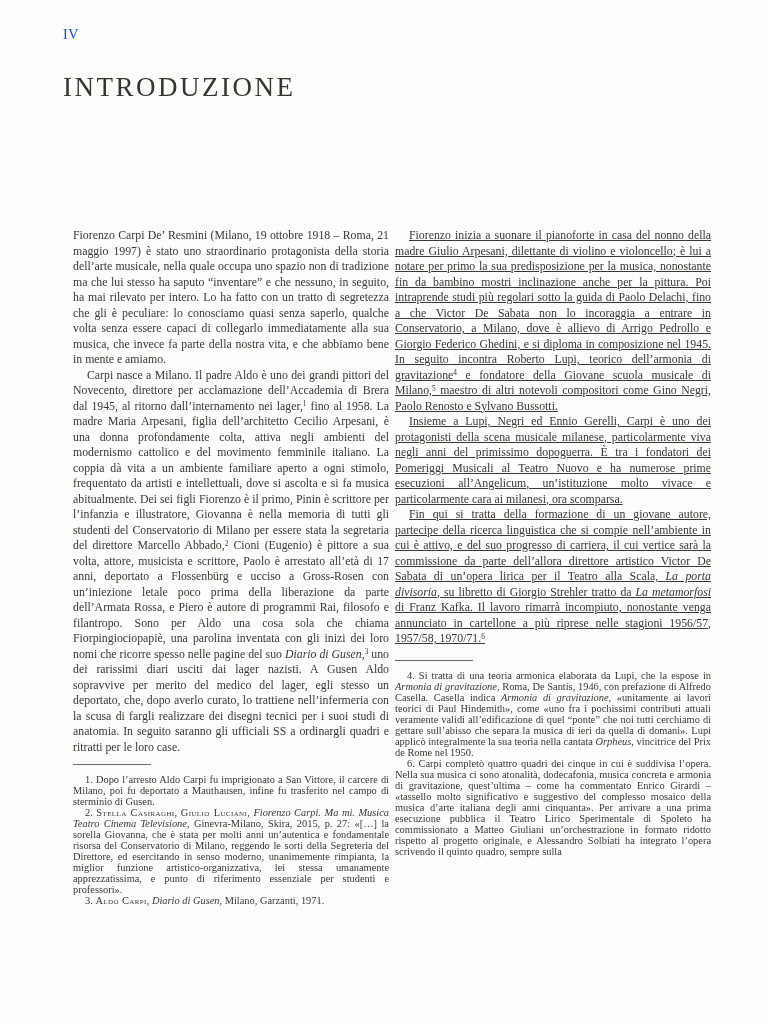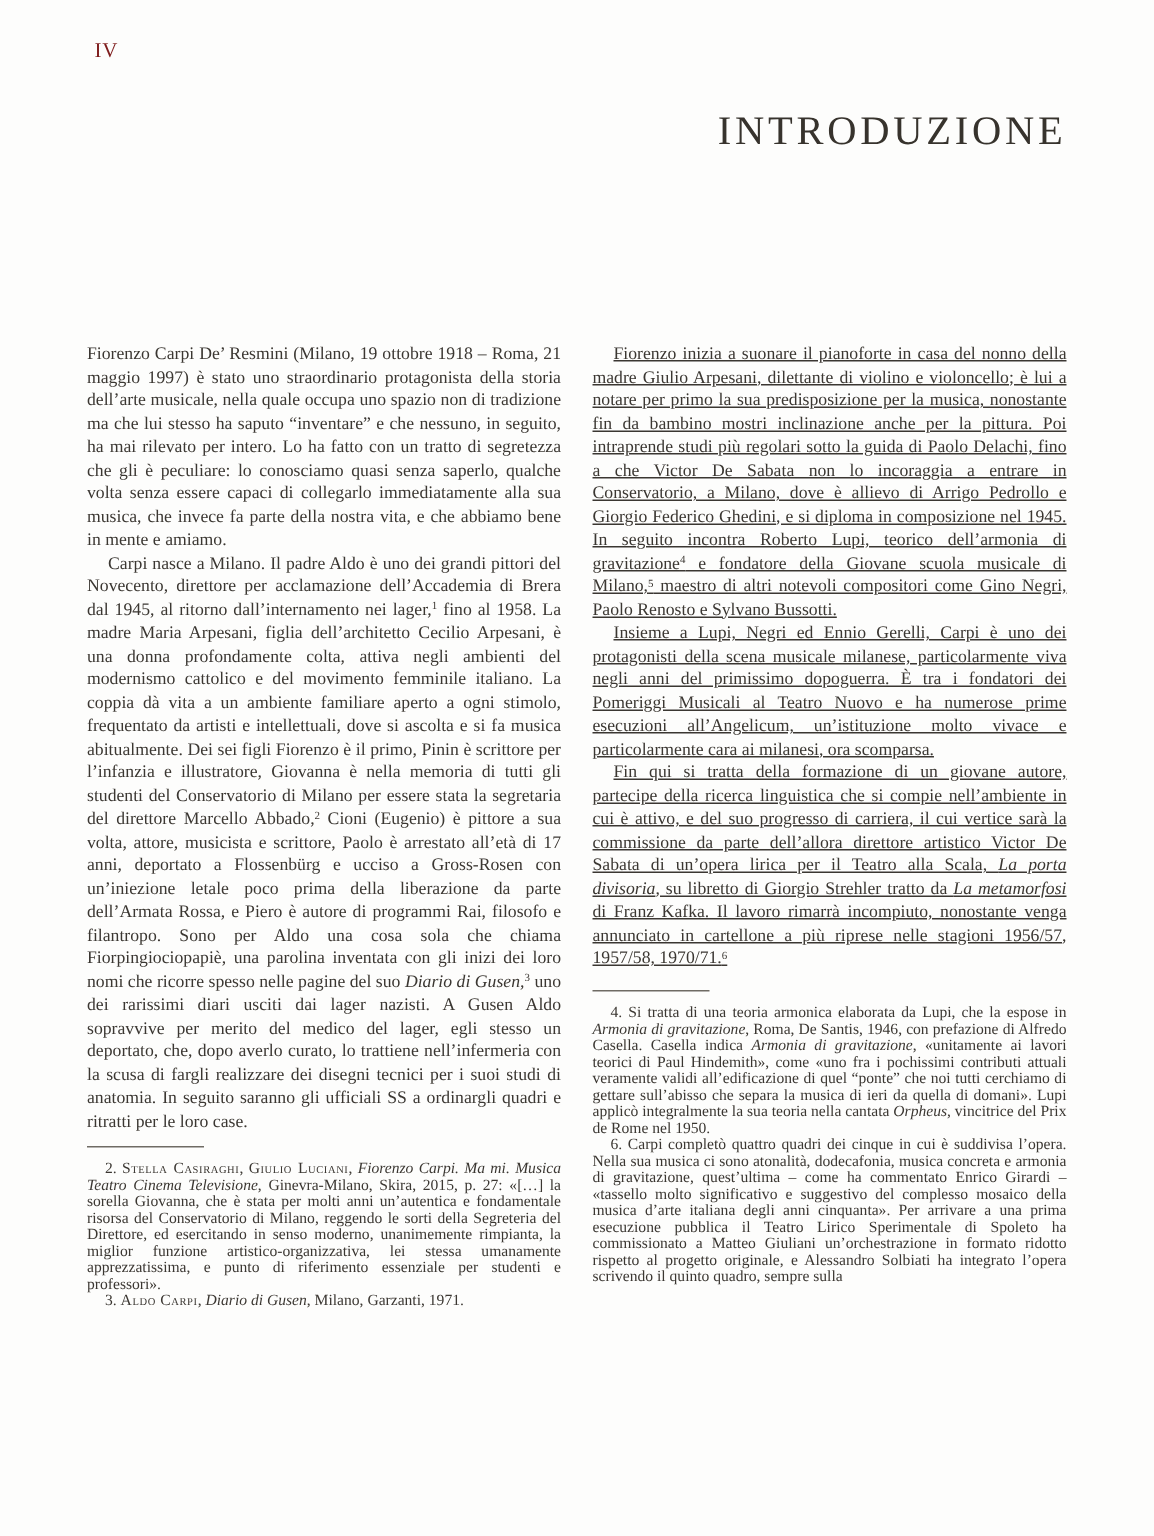--- a/index.html
+++ b/index.html
@@ -7,32 +7,32 @@
   body {
     width: 769px; height: 1024px;
     position: relative;
     background: #fdfdfc;
     color: #3b3732;
     font-family: "Liberation Serif", serif;
     overflow: hidden;
   }
   .folio {
     position: absolute; left: 63px; top: 27px;
-    font-size: 14px; letter-spacing: 0.5px; color: #7f1d1d;
+    font-size: 14px; letter-spacing: 0.5px; color: #1d4ed8;
   }
   .title {
     position: absolute; left: 63px; top: 72px; width: 648px;
-    margin: 0; text-align: right;
+    margin: 0; text-align: left;
     font-size: 27px; font-weight: normal;
     letter-spacing: 2.5px; color: #37332d;
   }
   .col {
     position: absolute; top: 228px; width: 316px;
   }
-  .col-left  { left: 58px;  }
+  .col-left  { left: 73px;  }
   .col-right { left: 395px; }
   .main {
     font-size: 11.8px; line-height: 15.5px;
     text-align: justify;
   }
   .col-left  .main { min-height: 536px; }
   .col-right .main { min-height: 432px; text-decoration: underline; }
   .main p { margin: 0; }
   .main p.ind { text-indent: 14px; }
   .fn-rule {
@@ -60,20 +60,21 @@
 
 <h1 class="title">INTRODUZIONE</h1>
 
 <section class="col col-left">
   <div class="main">
     <p><span>Fiorenzo Carpi De’ Resmini (Milano, 19 ottobre 1918 – Roma, 21 maggio 1997) è stato uno straordinario protagonista della storia dell’arte musicale, nella quale occupa uno spazio non di tradizione ma che lui stesso ha saputo “inventare” e che nessuno, in seguito, ha mai rilevato per intero. Lo ha fatto con un tratto di segretezza che gli è peculiare: lo conosciamo quasi senza saperlo, qualche volta senza essere capaci di collegarlo immediatamente alla sua musica, che invece fa parte della nostra vita, e che abbiamo bene in mente e amiamo.</span></p>
     <p class="ind"><span>Carpi nasce a Milano. Il padre Aldo è uno dei grandi pittori del Novecento, direttore per acclamazione dell’Accademia di Brera dal 1945, al ritorno dall’internamento nei lager,</span><span class="r-sup">1</span><span> fino al 1958. La madre Maria Arpesani, figlia dell’architetto Cecilio Arpesani, è una donna profondamente colta, attiva negli ambienti del modernismo cattolico e del movimento femminile italiano. La coppia dà vita a un ambiente familiare aperto a ogni stimolo, frequentato da artisti e intellettuali, dove si ascolta e si fa musica abitualmente. Dei sei figli Fiorenzo è il primo, Pinin è scrittore per l’infanzia e illustratore, Giovanna è nella memoria di tutti gli studenti del Conservatorio di Milano per essere stata la segretaria del direttore Marcello Abbado,</span><span class="r-sup">2</span><span> Cioni (Eugenio) è pittore a sua volta, attore, musicista e scrittore, Paolo è arrestato all’età di 17 anni, deportato a Flossenbürg e ucciso a Gross-Rosen con un’iniezione letale poco prima della liberazione da parte dell’Armata Rossa, e Piero è autore di programmi Rai, filosofo e filantropo. Sono per Aldo una cosa sola che chiama Fiorpingiociopapiè, una parolina inventata con gli inizi dei loro nomi che ricorre spesso nelle pagine del suo </span><span class="r-i">Diario di Gusen,</span><span class="r-sup">3</span><span> uno dei rarissimi diari usciti dai lager nazisti. A Gusen Aldo sopravvive per merito del medico del lager, egli stesso un deportato, che, dopo averlo curato, lo trattiene nell’infermeria con la scusa di fargli realizzare dei disegni tecnici per i suoi studi di anatomia. In seguito saranno gli ufficiali SS a ordinargli quadri e ritratti per le loro case.</span></p>
   </div>
   <hr class="fn-rule">
   <div class="fns">
+    <p><span>1. Dopo l’arresto Aldo Carpi fu imprigionato a San Vittore, il carcere di Milano, poi fu deportato a Mauthausen, infine fu trasferito nel campo di sterminio di Gusen.</span></p>
     <p><span>2. </span><span class="r-sc">Stella Casiraghi</span><span>, </span><span class="r-sc">Giulio Luciani</span><span>, </span><span class="r-i">Fiorenzo Carpi. Ma mi. Musica Teatro Cinema Televisione</span><span>, Ginevra-Milano, Skira, 2015, p. 27: «[…] la sorella Giovanna, che è stata per molti anni un’autentica e fondamentale risorsa del Conservatorio di Milano, reggendo le sorti della Segreteria del Direttore, ed esercitando in senso moderno, unanimemente rimpianta, la miglior funzione artistico-organizzativa, lei stessa umanamente apprezzatissima, e punto di riferimento essenziale per studenti e professori».</span></p>
     <p><span>3. </span><span class="r-sc">Aldo Carpi</span><span>, </span><span class="r-i">Diario di Gusen</span><span>, Milano, Garzanti, 1971.</span></p>
   </div>
 </section>
 
 <section class="col col-right">
   <div class="main">
     <p class="ind"><span>Fiorenzo inizia a suonare il pianoforte in casa del nonno della madre Giulio Arpesani, dilettante di violino e violoncello; è lui a notare per primo la sua predisposizione per la musica, nonostante fin da bambino mostri inclinazione anche per la pittura. Poi intraprende studi più regolari sotto la guida di Paolo Delachi, fino a che Victor De Sabata non lo incoraggia a entrare in Conservatorio, a Milano, dove è allievo di Arrigo Pedrollo e Giorgio Federico Ghedini, e si diploma in composizione nel 1945. In seguito incontra Roberto Lupi, teorico dell’armonia di gravitazione</span><span class="r-sup">4</span><span> e fondatore della Giovane scuola musicale di Milano,</span><span class="r-sup">5</span><span> maestro di altri notevoli compositori come Gino Negri, Paolo Renosto e Sylvano Bussotti.</span></p>
     <p class="ind"><span>Insieme a Lupi, Negri ed Ennio Gerelli, Carpi è uno dei protagonisti della scena musicale milanese, particolarmente viva negli anni del primissimo dopoguerra. È tra i fondatori dei Pomeriggi Musicali al Teatro Nuovo e ha numerose prime esecuzioni all’Angelicum, un’istituzione molto vivace e particolarmente cara ai milanesi, ora scomparsa.</span></p>
     <p class="ind"><span>Fin qui si tratta della formazione di un giovane autore, partecipe della ricerca linguistica che si compie nell’ambiente in cui è attivo, e del suo progresso di carriera, il cui vertice sarà la commissione da parte dell’allora direttore artistico Victor De Sabata di un’opera lirica per il Teatro alla Scala, </span><span class="r-i">La porta divisoria</span><span>, su libretto di Giorgio Strehler tratto da </span><span class="r-i">La metamorfosi</span><span> di Franz Kafka. Il lavoro rimarrà incompiuto, nonostante venga annunciato in cartellone a più riprese nelle stagioni 1956/57, 1957/58, 1970/71.</span><span class="r-sup">6</span></p>

